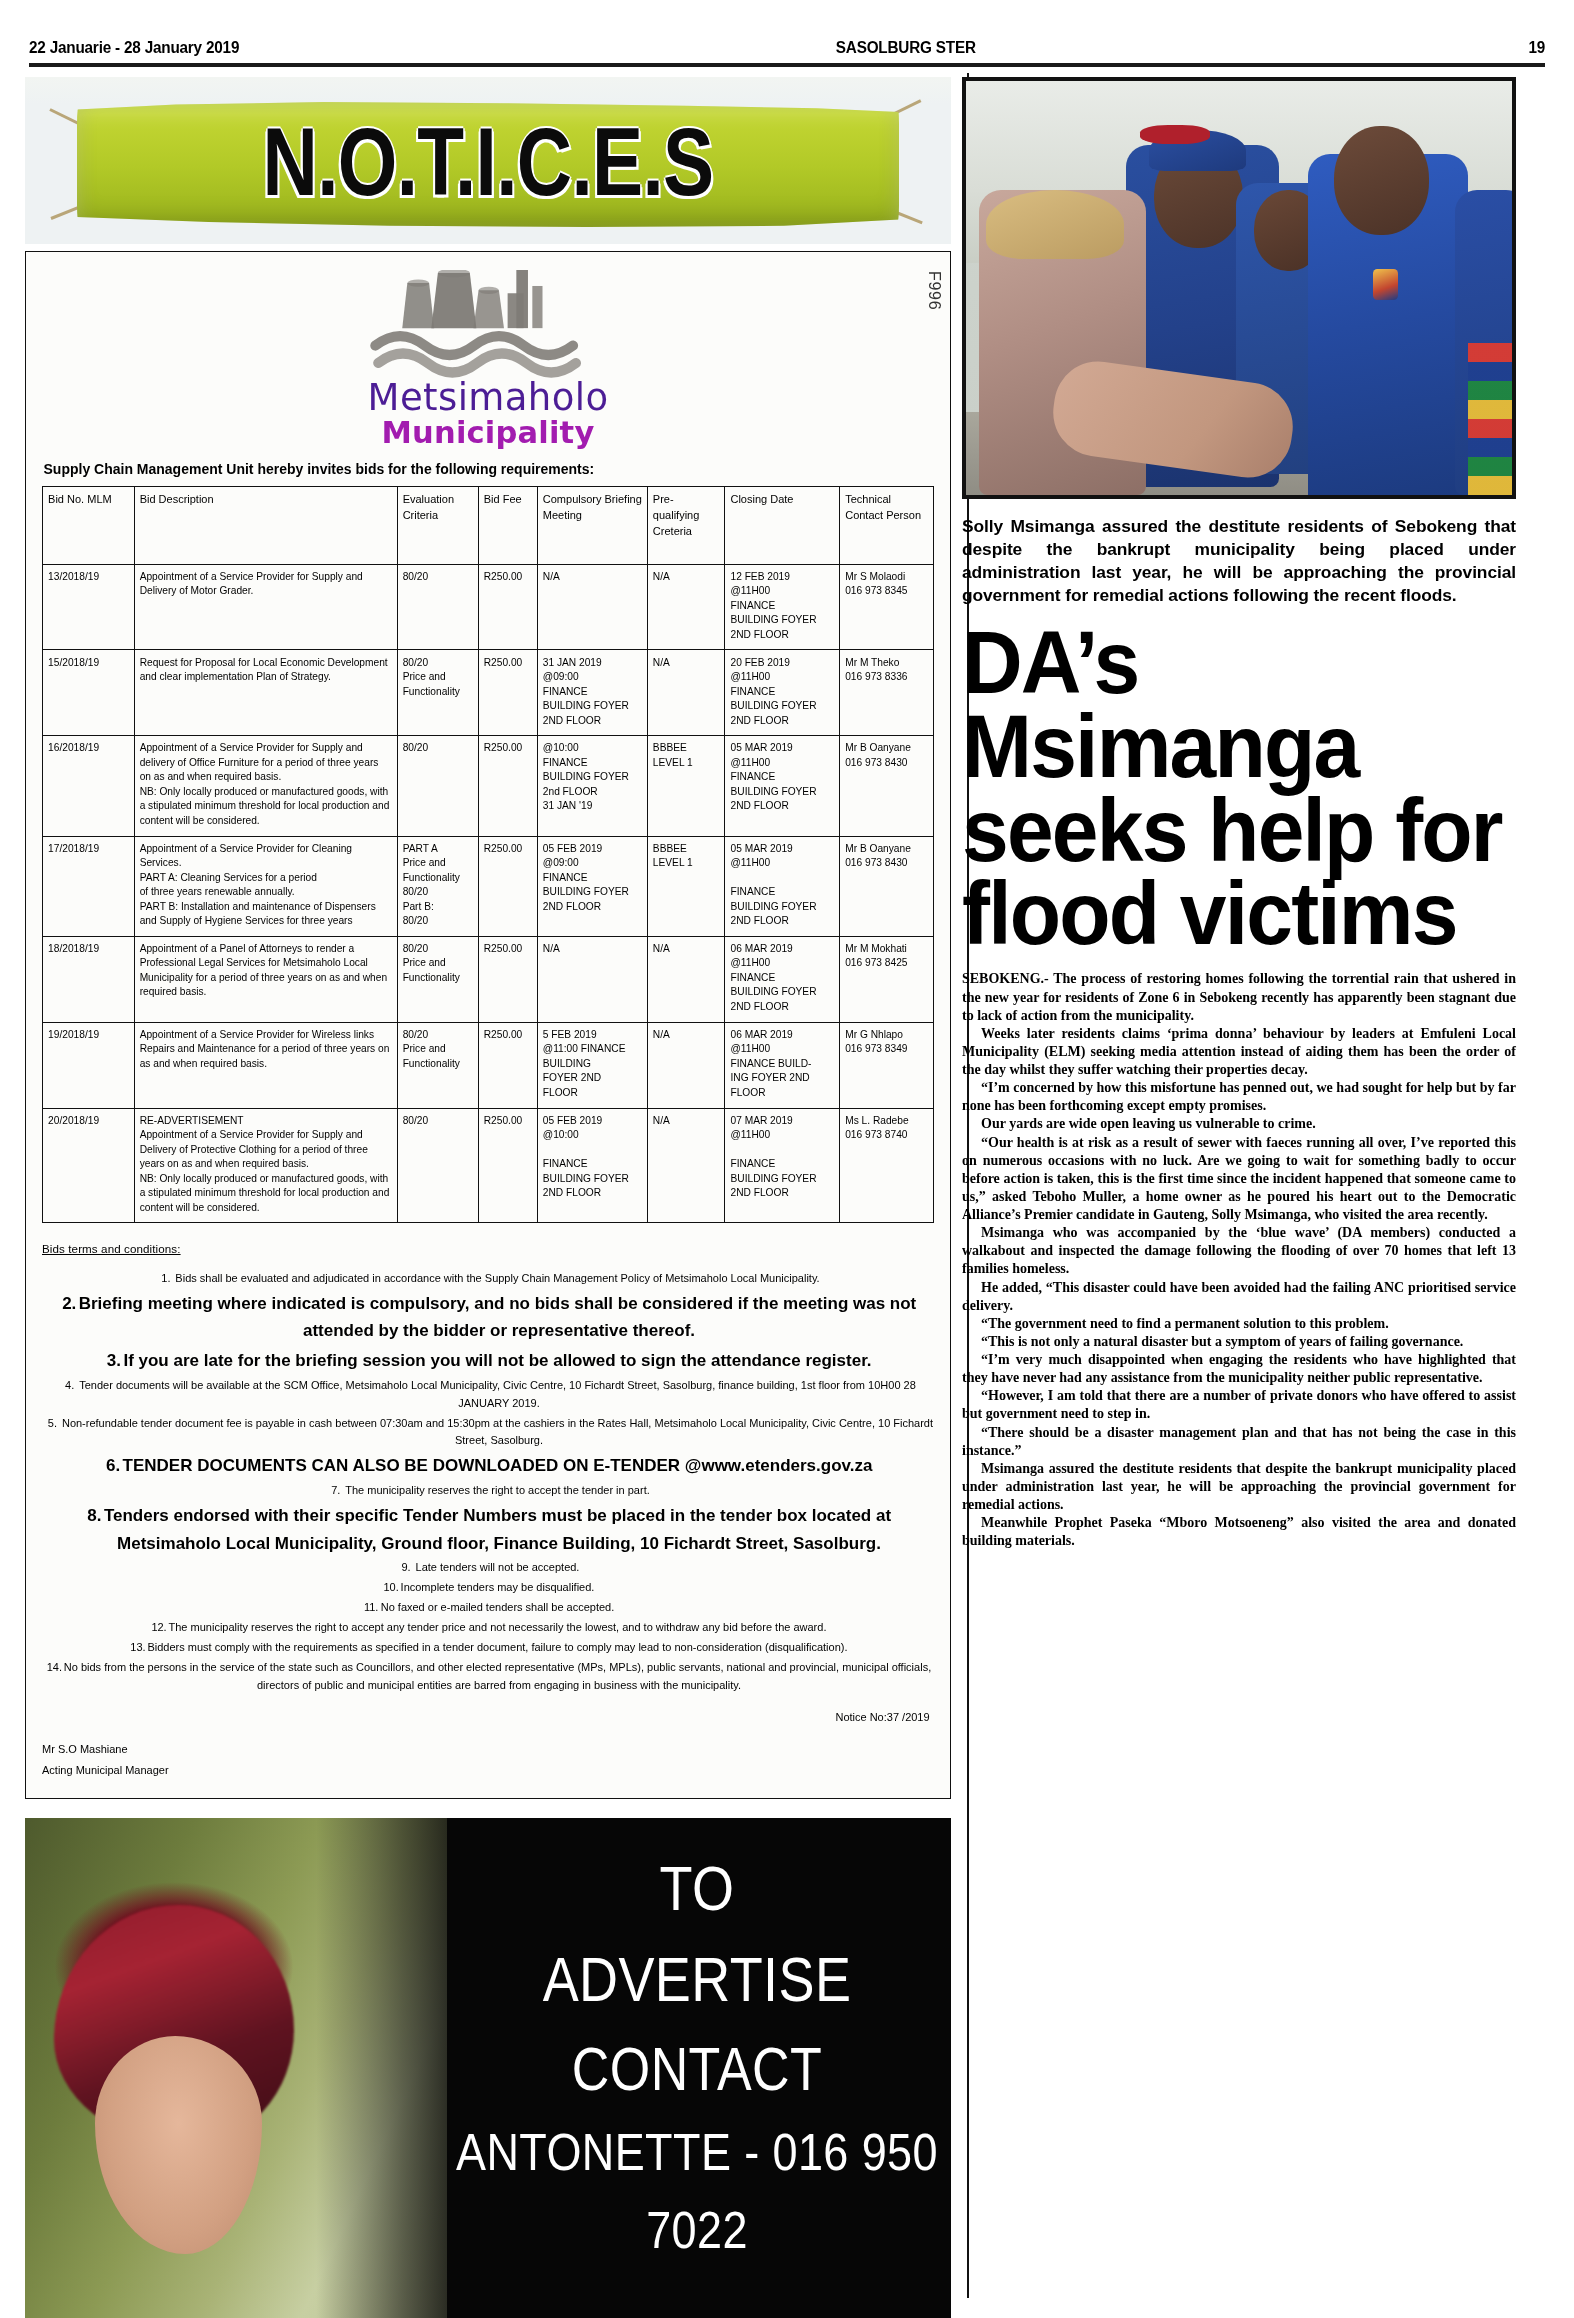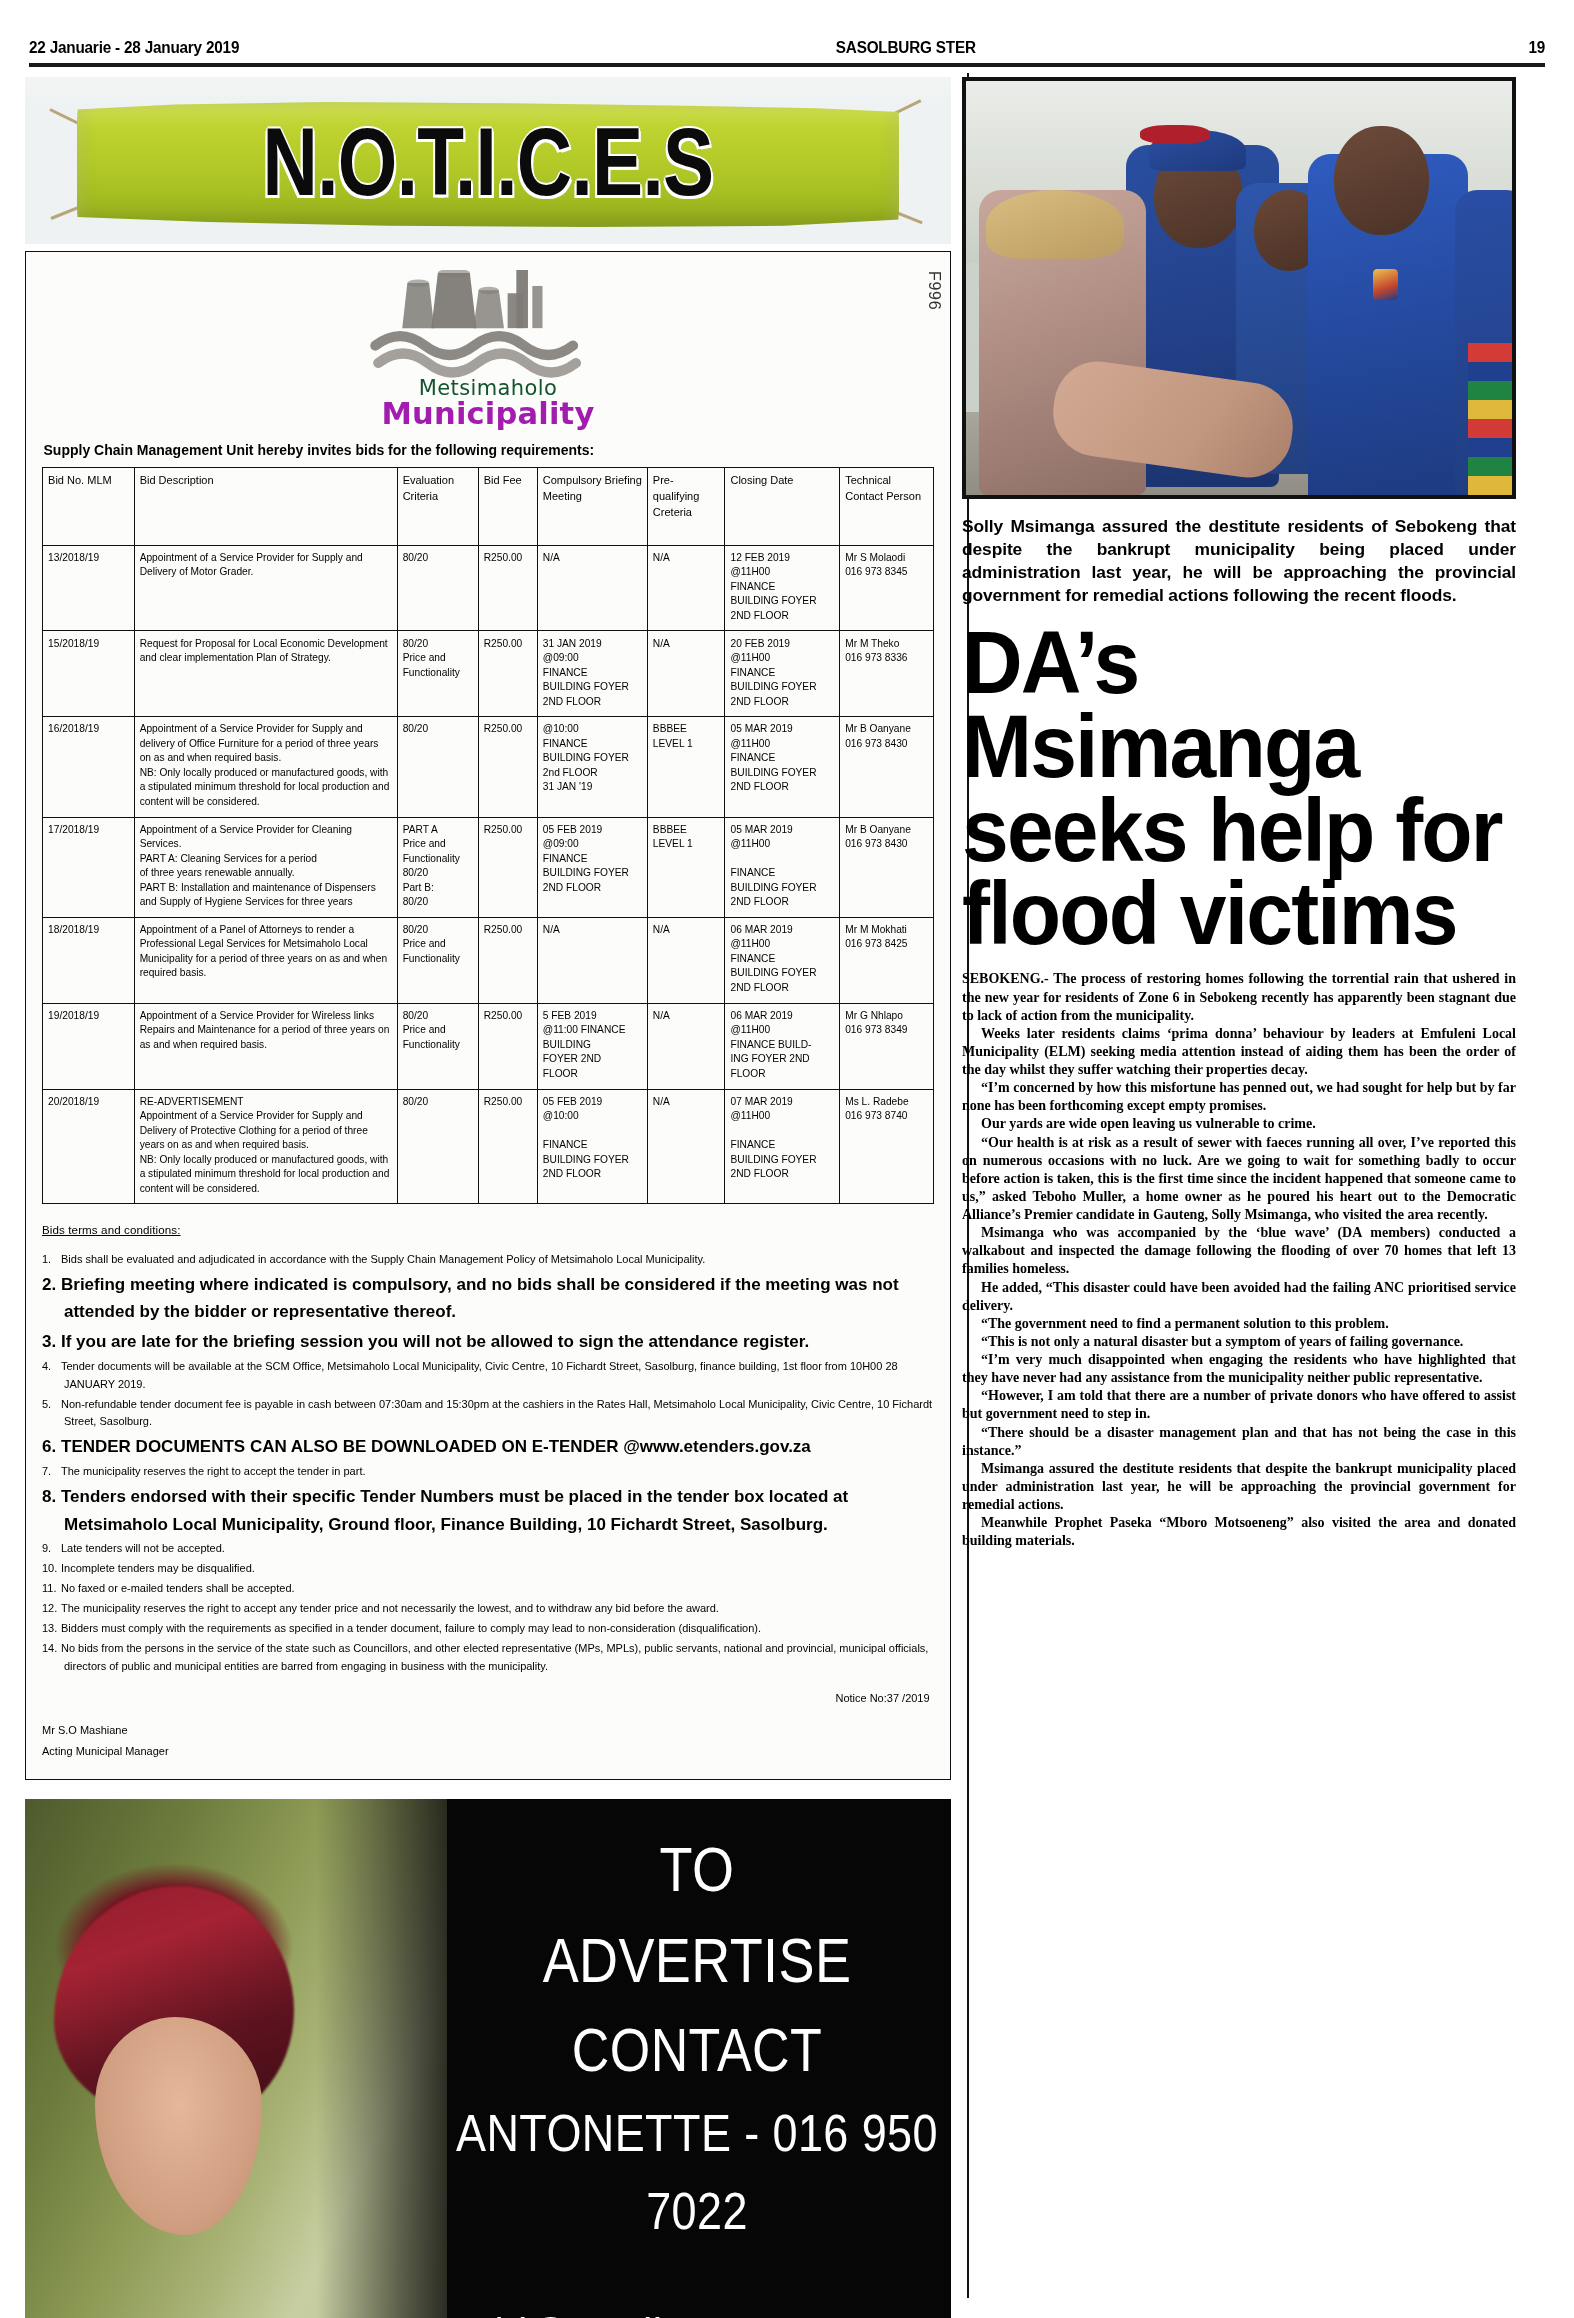--- a/index.html
+++ b/index.html
@@ -132,22 +132,22 @@
     color: #333;
     writing-mode: vertical-rl;
     font-family: "Liberation Sans", sans-serif;
   }
   .logo-wrap {
     text-align: center;
     padding-top: 4.4px;
   }
   .logo-svg { display: inline-block; }
   .logo-name1 {
-    font-size: 21px;
-    color: #14532d;
+    font-size: 37px;
+    color: #4c1d95;
     letter-spacing: 0.4px;
     margin-top: -4.4px;
     font-family: "DejaVu Sans", sans-serif;
   }
   .logo-name2 {
     font-size: 30.5px;
     color: #a21caf;
     font-weight: bold;
     letter-spacing: 0.2px;
     margin-top: -4.4px;
@@ -201,20 +201,21 @@
     font-weight: normal;
     text-decoration: underline;
     letter-spacing: 0.1px;
   }
   ol.terms {
     list-style: none;
     margin: 14.5px 0 0 0;
     padding: 0;
     font-size: 11px;
     line-height: 1.62;
+    text-align: center;
   }
   ol.terms li {
     margin-bottom: 2.2px;
     padding-left: 22px;
     text-indent: -22px;
   }
   ol.terms li .num { display: inline-block; width: 19px; text-indent: 0; }
   ol.terms li.bold { font-weight: bold; font-size: 17px; }
   .notice-no {
     text-align: right;

